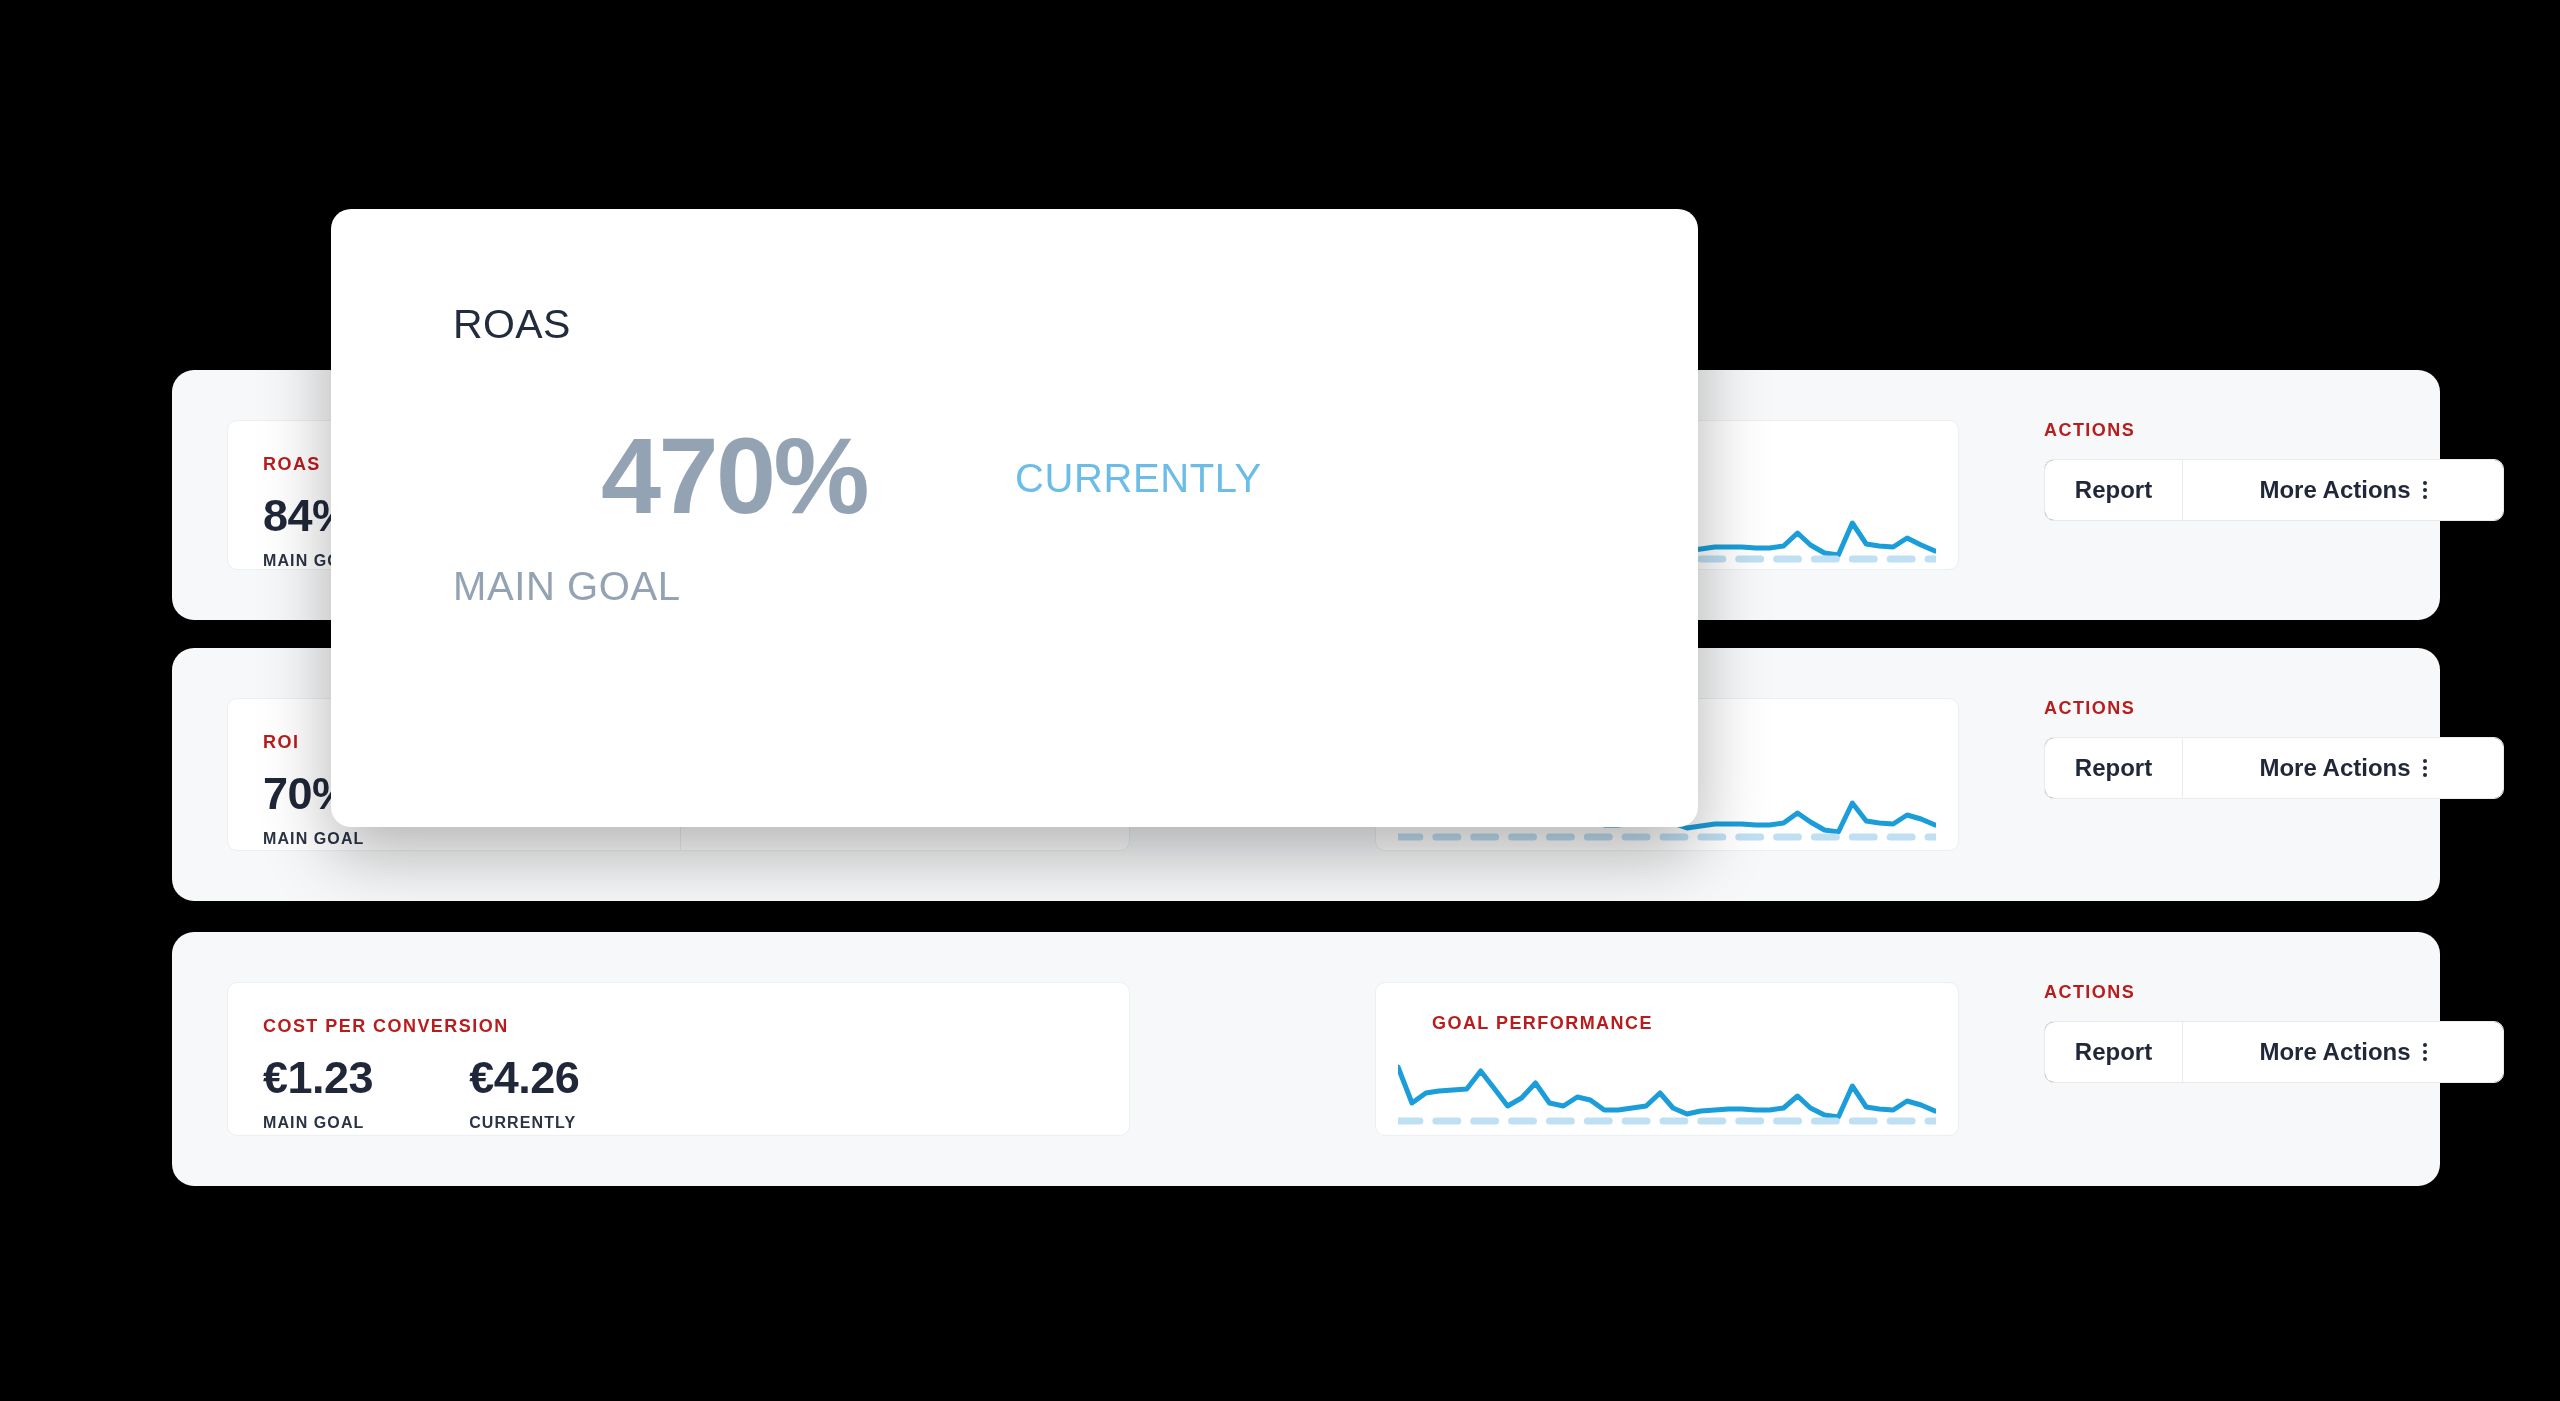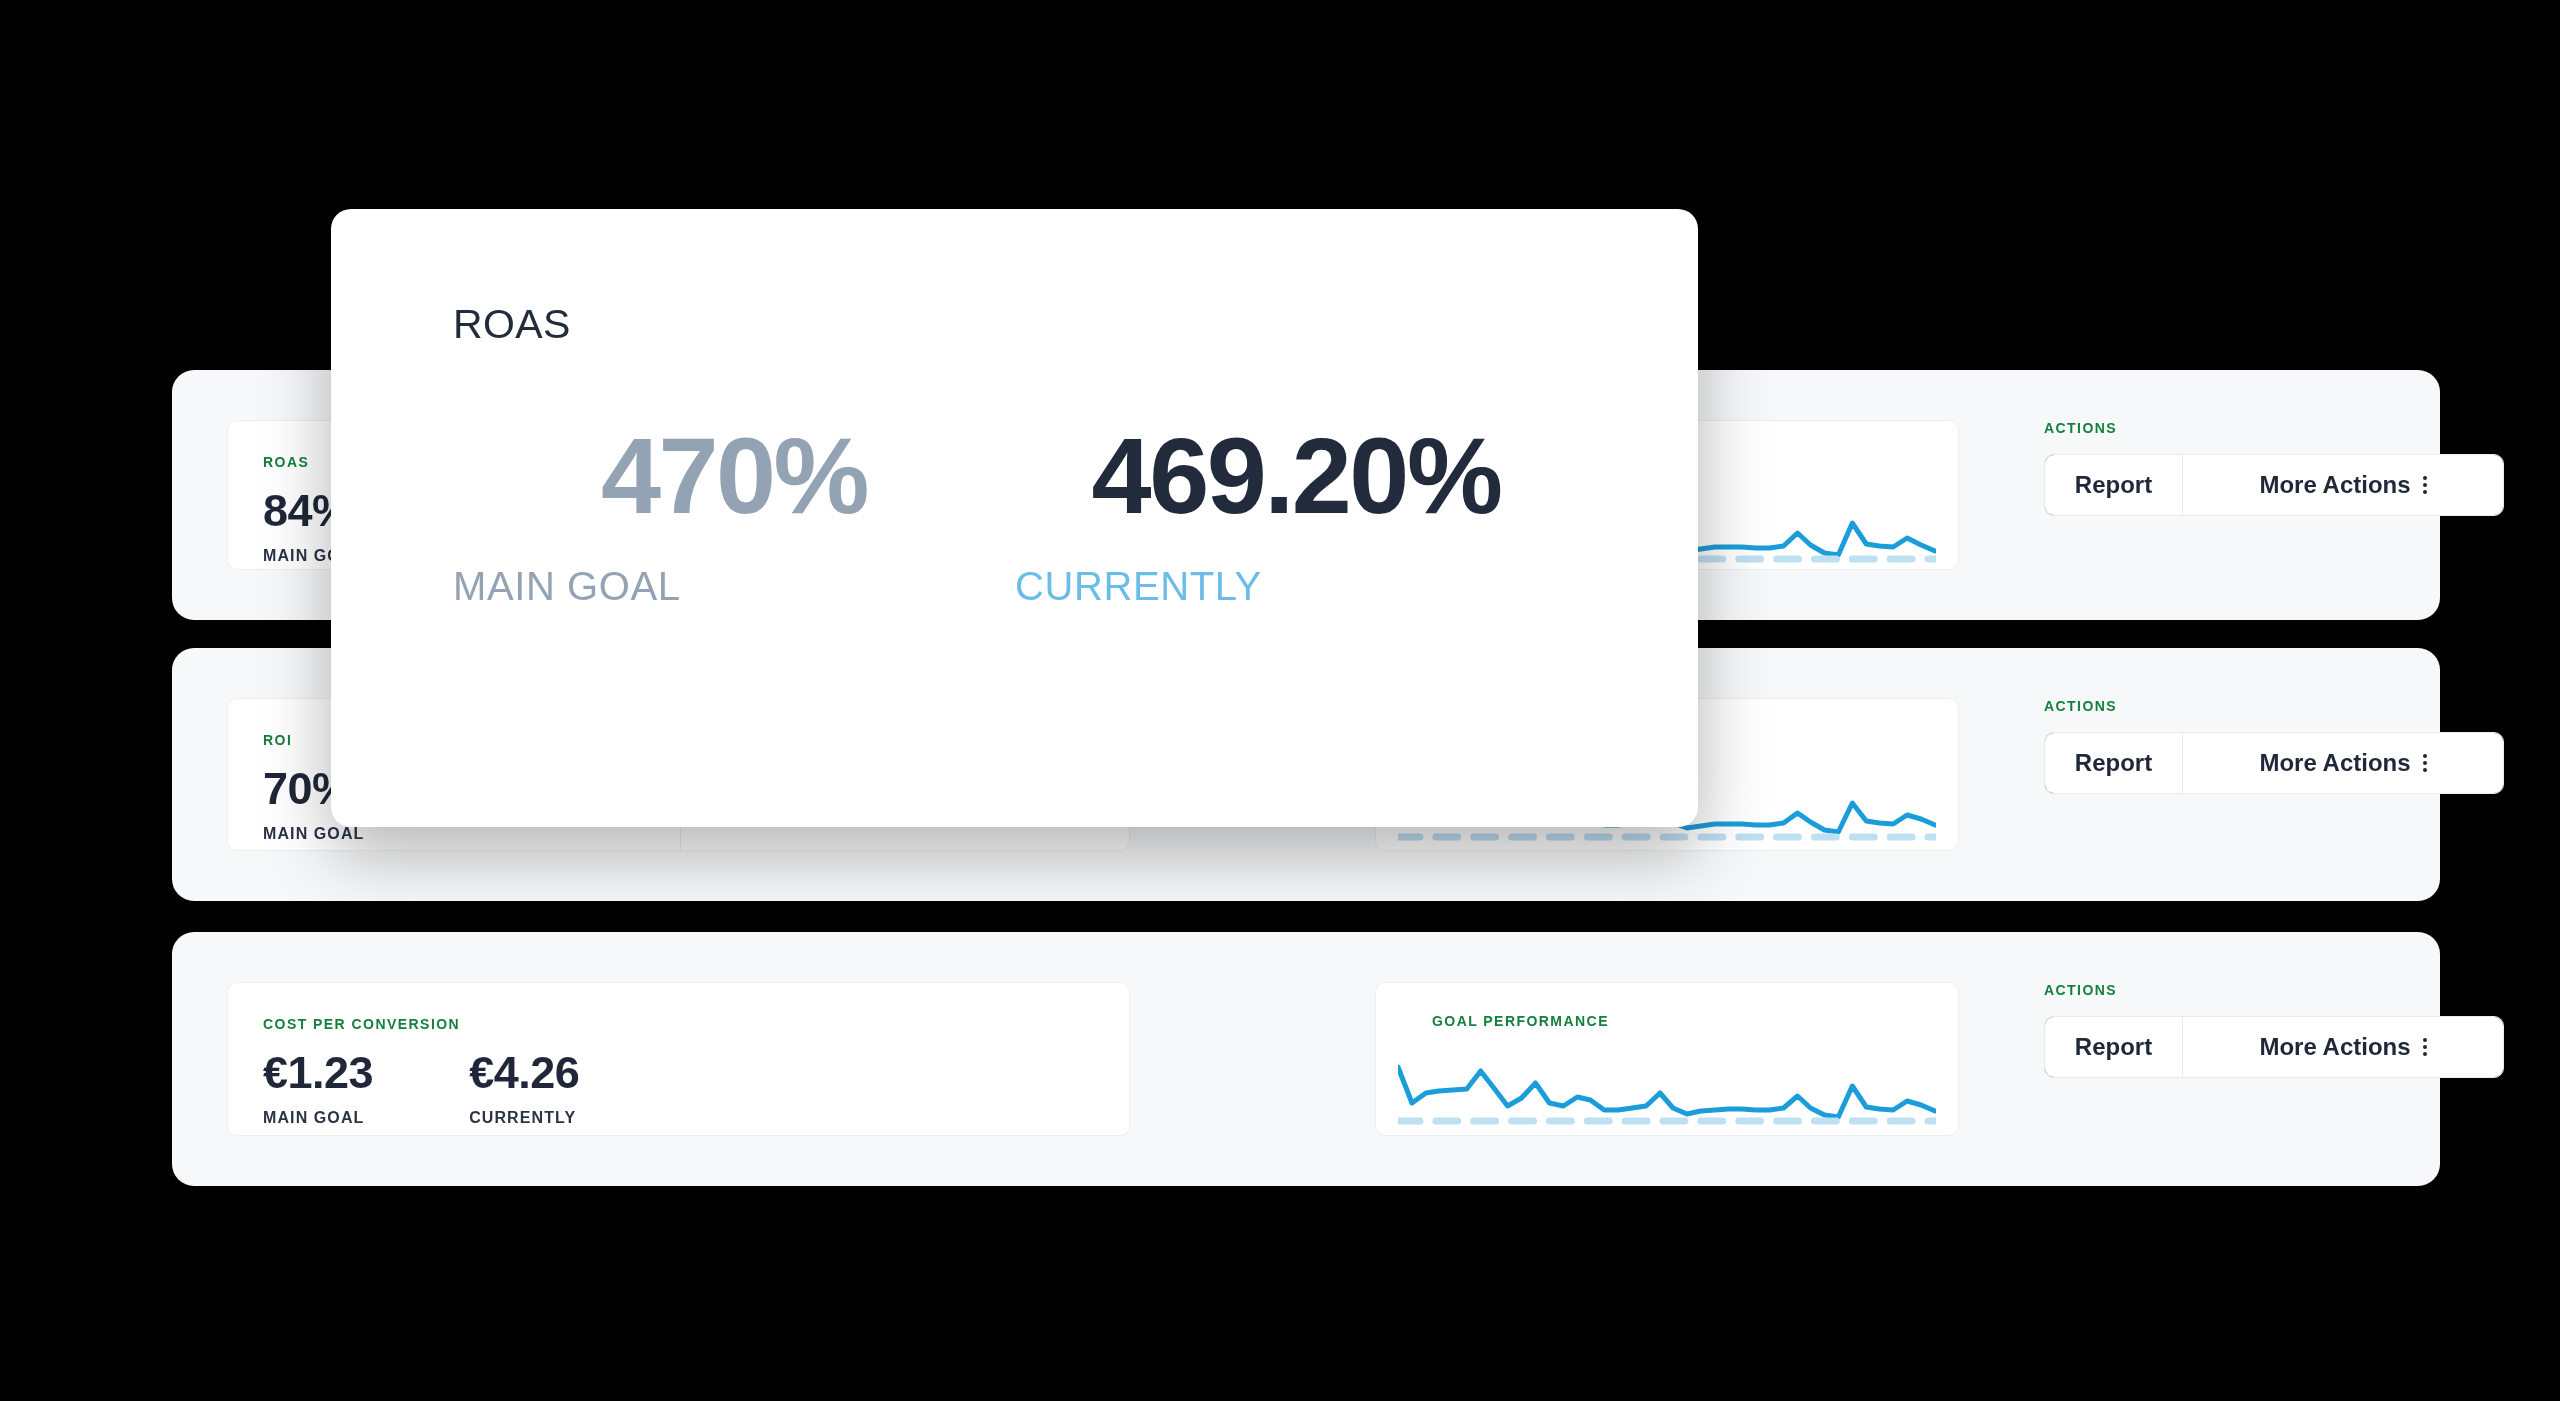--- a/index.html
+++ b/index.html
@@ -30,22 +30,22 @@
   }
   .metrics-panel{ left:55px; width:903px; display:flex; }
   .chart-panel  { left:1203px; width:584px; }
 
   .metric-col{ flex:1 1 0; padding:33px 35px 0 35px; position:relative; }
   .metric-col + .metric-col::before{
     content:""; position:absolute; left:0; top:0; bottom:0; width:1px; background:#eceef0;
   }
 
   .kicker{
-    font-size:14px; letter-spacing:1.45px; font-weight:700;
-    color:#15803d; text-transform:uppercase; white-space:nowrap;
+    font-size:18px; letter-spacing:1.45px; font-weight:700;
+    color:#b91c1c; text-transform:uppercase; white-space:nowrap;
   }
   .goal-pair{ display:flex; gap:96px; margin-top:18px; }
   .goal-block .big{
     font-size:45px; font-weight:700; color:#1f2738; letter-spacing:-.5px; line-height:1;
   }
   .goal-block .sub{
     margin-top:14px; font-size:16px; letter-spacing:1.1px; font-weight:700;
     color:#2b3445; text-transform:uppercase;
   }
 
@@ -218,17 +218,16 @@
 </div>
 
 <div id="modal">
   <div class="title">ROAS</div>
   <div class="modal-pair">
     <div class="modal-block">
       <div class="huge c-goal">470%</div>
       <div class="cap c-goal">MAIN GOAL</div>
     </div>
     <div class="modal-block">
-      <div class="huge c-curr-num">469.20%</div>
       <div class="cap c-curr-cap">CURRENTLY</div>
     </div>
   </div>
 </div>
 
 </body></html>

